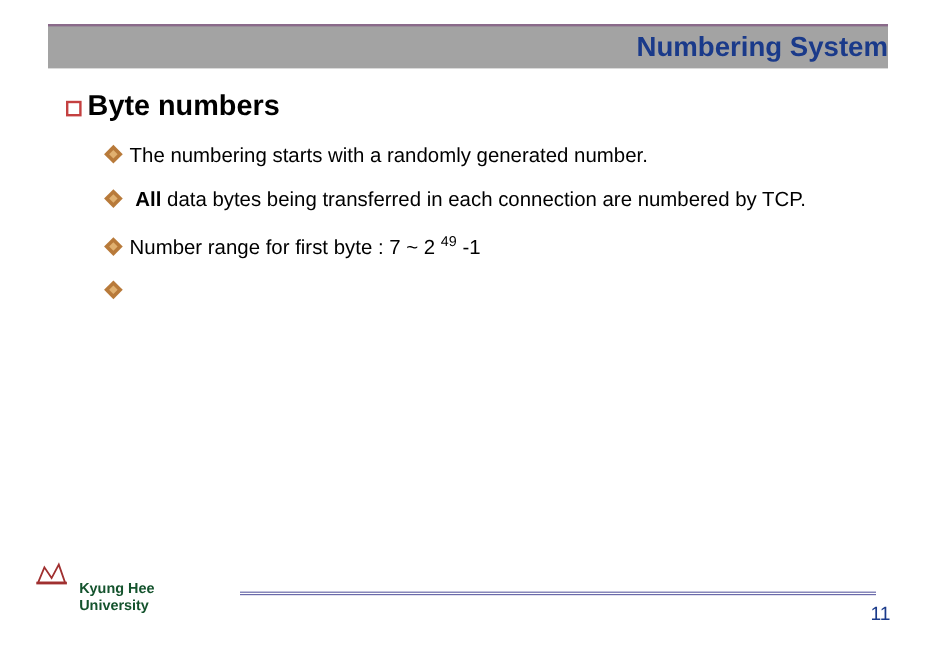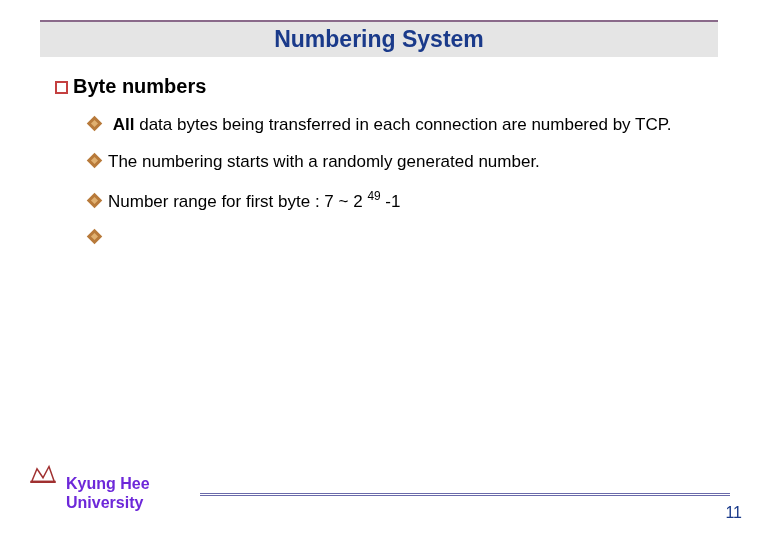--- a/index.html
+++ b/index.html
@@ -5,36 +5,36 @@
   * { margin: 0; padding: 0; box-sizing: border-box; }
   body {
     width: 780px;
     height: 540px;
     background: #fff;
     font-family: Arial, Helvetica, sans-serif;
     position: relative;
     overflow: hidden;
   }
   .title-bar {
-    background: #e5e5e5;
+    background: #a3a3a3;
     border-top: 2px solid #8a6a8a;
-    margin: 20px 62px 0 40px;
+    margin: 20px 40px 0 40px;
     padding: 4px 0;
-    text-align: center;
+    text-align: right;
   }
   .title-bar span {
     font-size: 23px;
     font-weight: bold;
     color: #1a3a8a;
   }
   .content {
     padding: 18px 55px 0 55px;
   }
   .heading {
-    font-size: 20px;
+    font-size: 24px;
     font-weight: bold;
     color: #000;
     margin-bottom: 16px;
   }
   .q-bullet {
     display: inline-block;
     width: 13px;
     height: 13px;
     border: 2px solid #c44040;
     margin-right: 5px;
@@ -81,23 +81,23 @@
   .footer {
     position: absolute;
     left: 28px;
     bottom: 28px;
     display: flex;
     align-items: center;
     gap: 8px;
   }
   .logo-svg { width: 30px; height: 24px; }
   .uni {
-    font-size: 16px;
+    font-size: 12px;
     font-weight: bold;
-    color: #6d28d9;
+    color: #14532d;
     line-height: 1.15;
     margin-top: 40px;
   }
   .footer-line {
     position: absolute;
     left: 200px;
     right: 50px;
     bottom: 44px;
     height: 0;
     border-top: 3px double #6a6aaa;
@@ -117,26 +117,26 @@
   <span>Numbering System</span>
 </div>
 
 <div class="content">
 
   <div class="heading">
     <span class="q-bullet"></span><span>Byte numbers</span>
   </div>
 
   <div class="point">
-    <span class="diamond"><span class="diamond-inner"></span></span>
-    <span style="font-weight:bold">All</span><span> data bytes being transferred in each connection are numbered by TCP.</span>
+    <span class="diamond"><span class="diamond-inner"></span></span><span>The numbering starts with a randomly generated number.</span>
   </div>
 
   <div class="point">
-    <span class="diamond"><span class="diamond-inner"></span></span><span>The numbering starts with a randomly generated number.</span>
+    <span class="diamond"><span class="diamond-inner"></span></span>
+    <span style="font-weight:bold">All</span><span> data bytes being transferred in each connection are numbered by TCP.</span>
   </div>
 
   <div class="point">
     <span class="diamond"><span class="diamond-inner"></span></span><span>Number range for first byte : 7 ~ 2 </span><sup>49</sup><span> -1</span>
   </div>
 
 
   <div class="point">
     <span class="diamond"><span class="diamond-inner"></span></span>
   </div>

